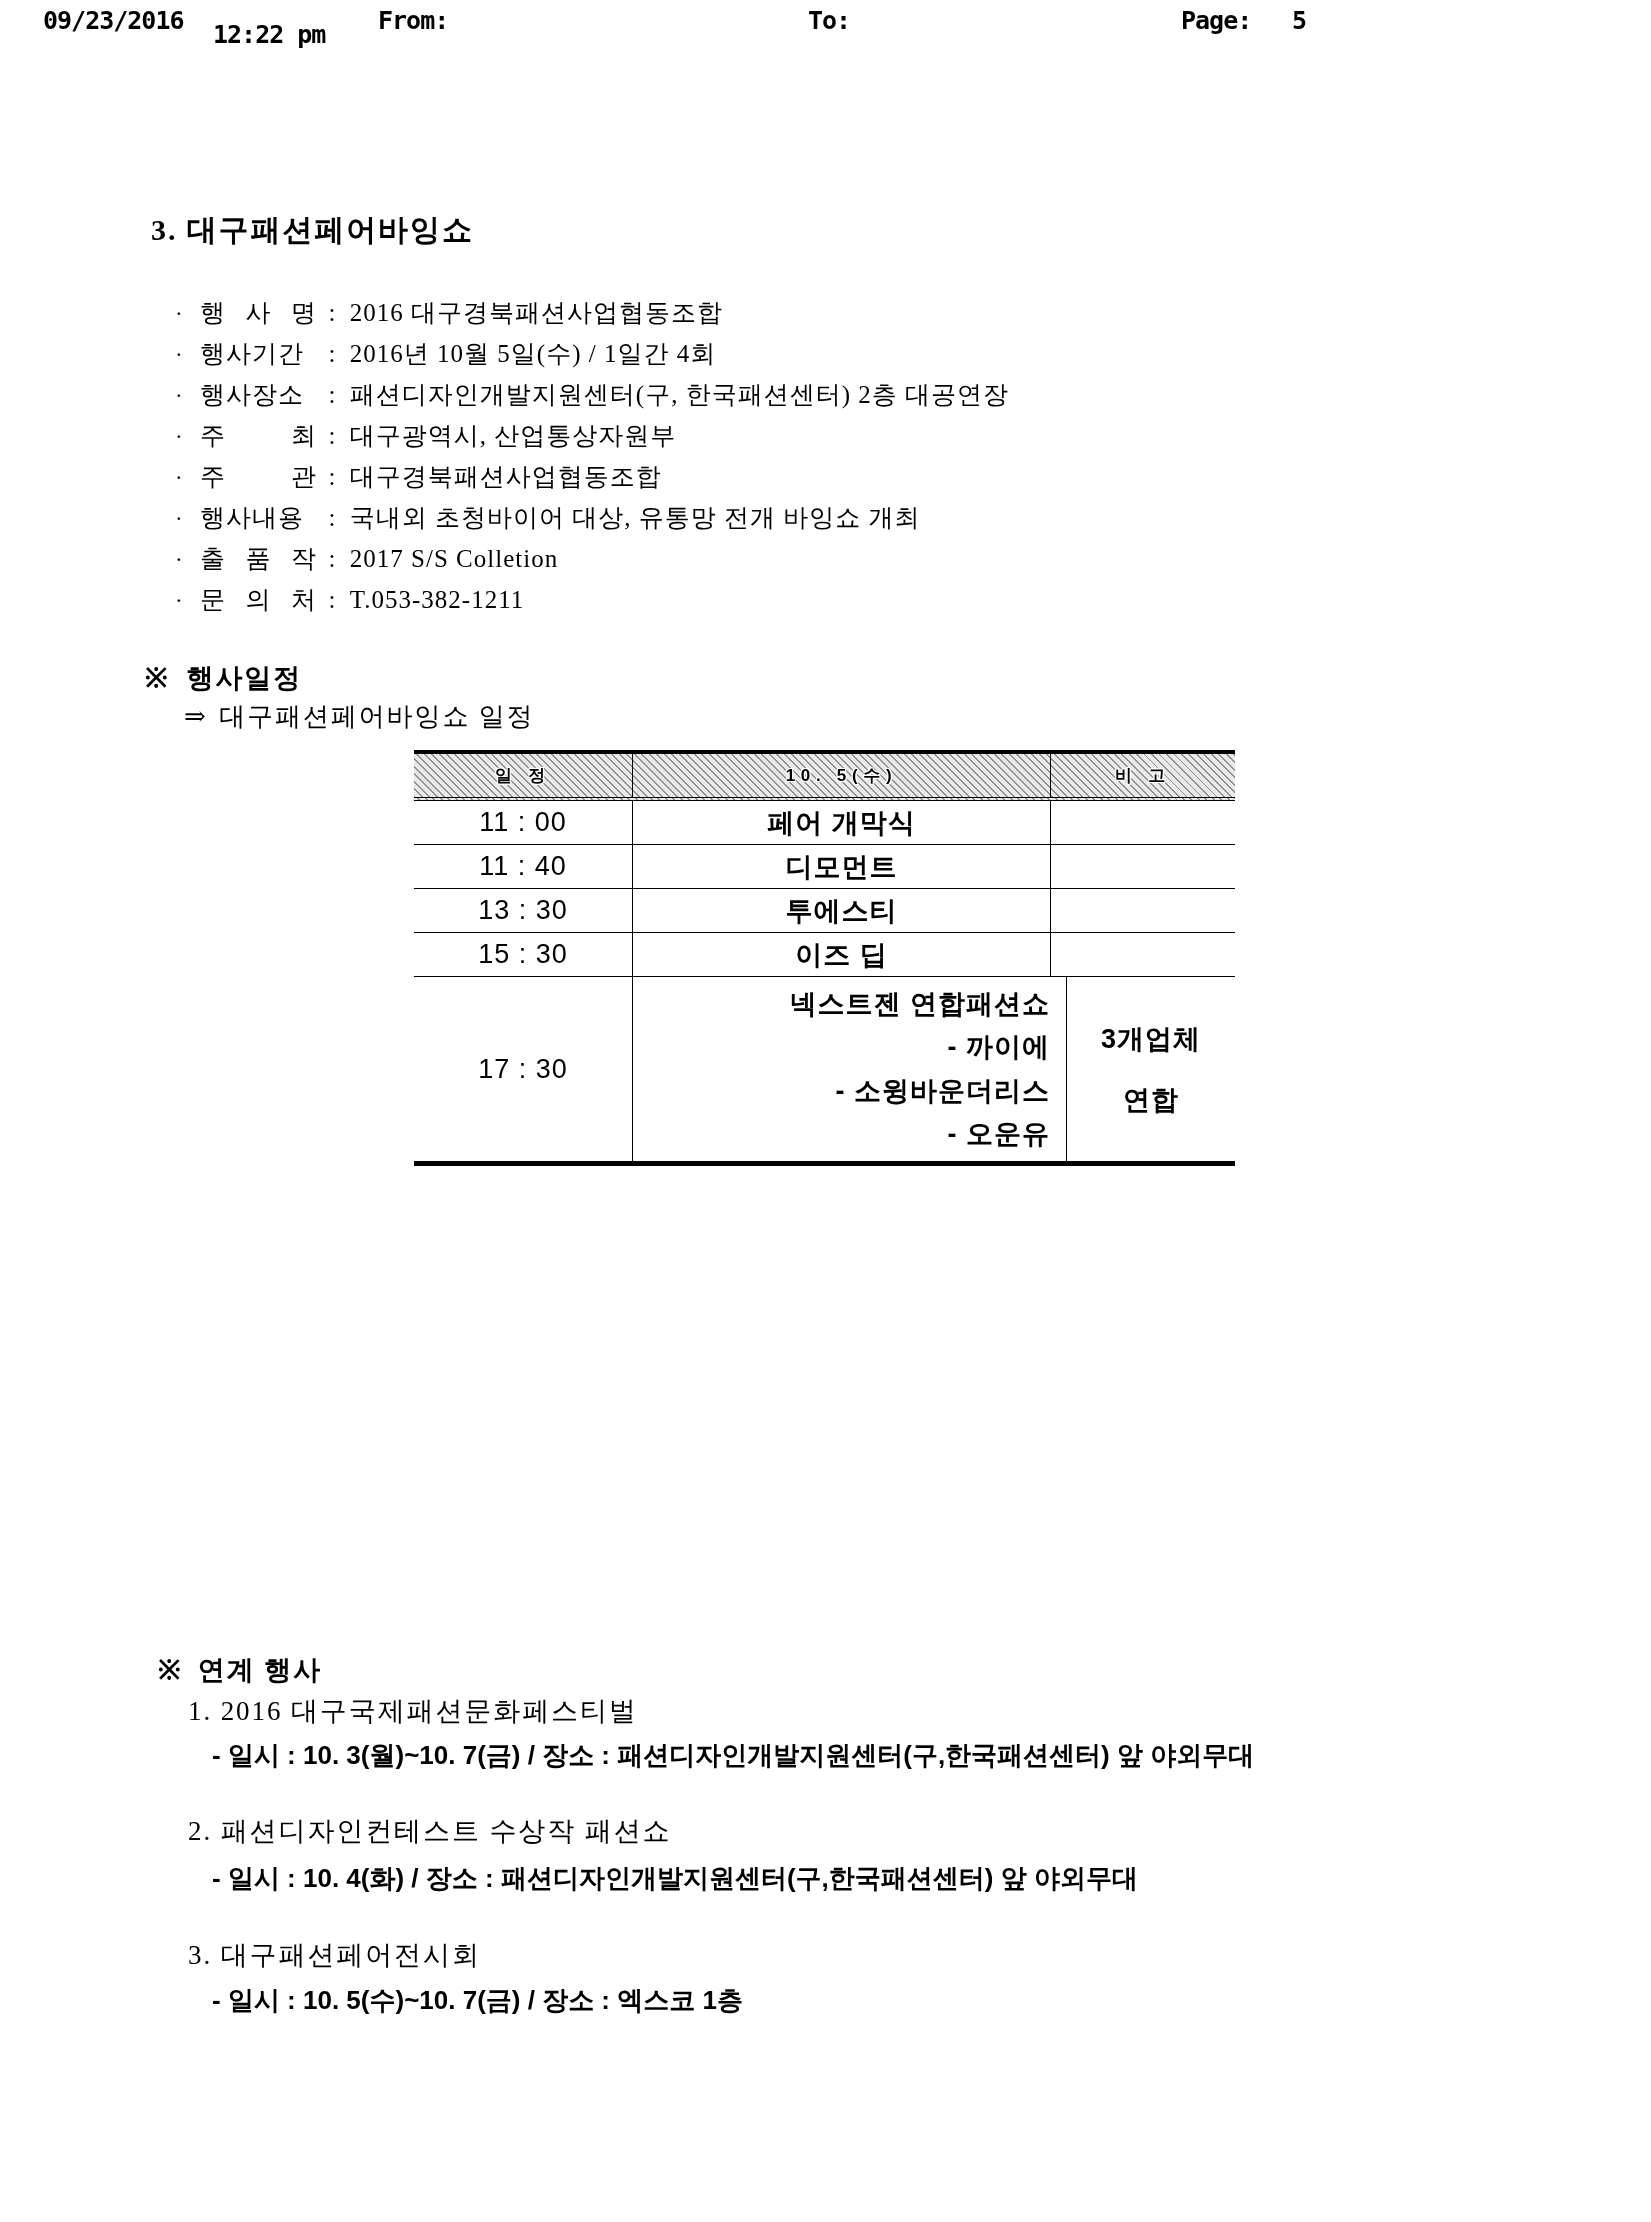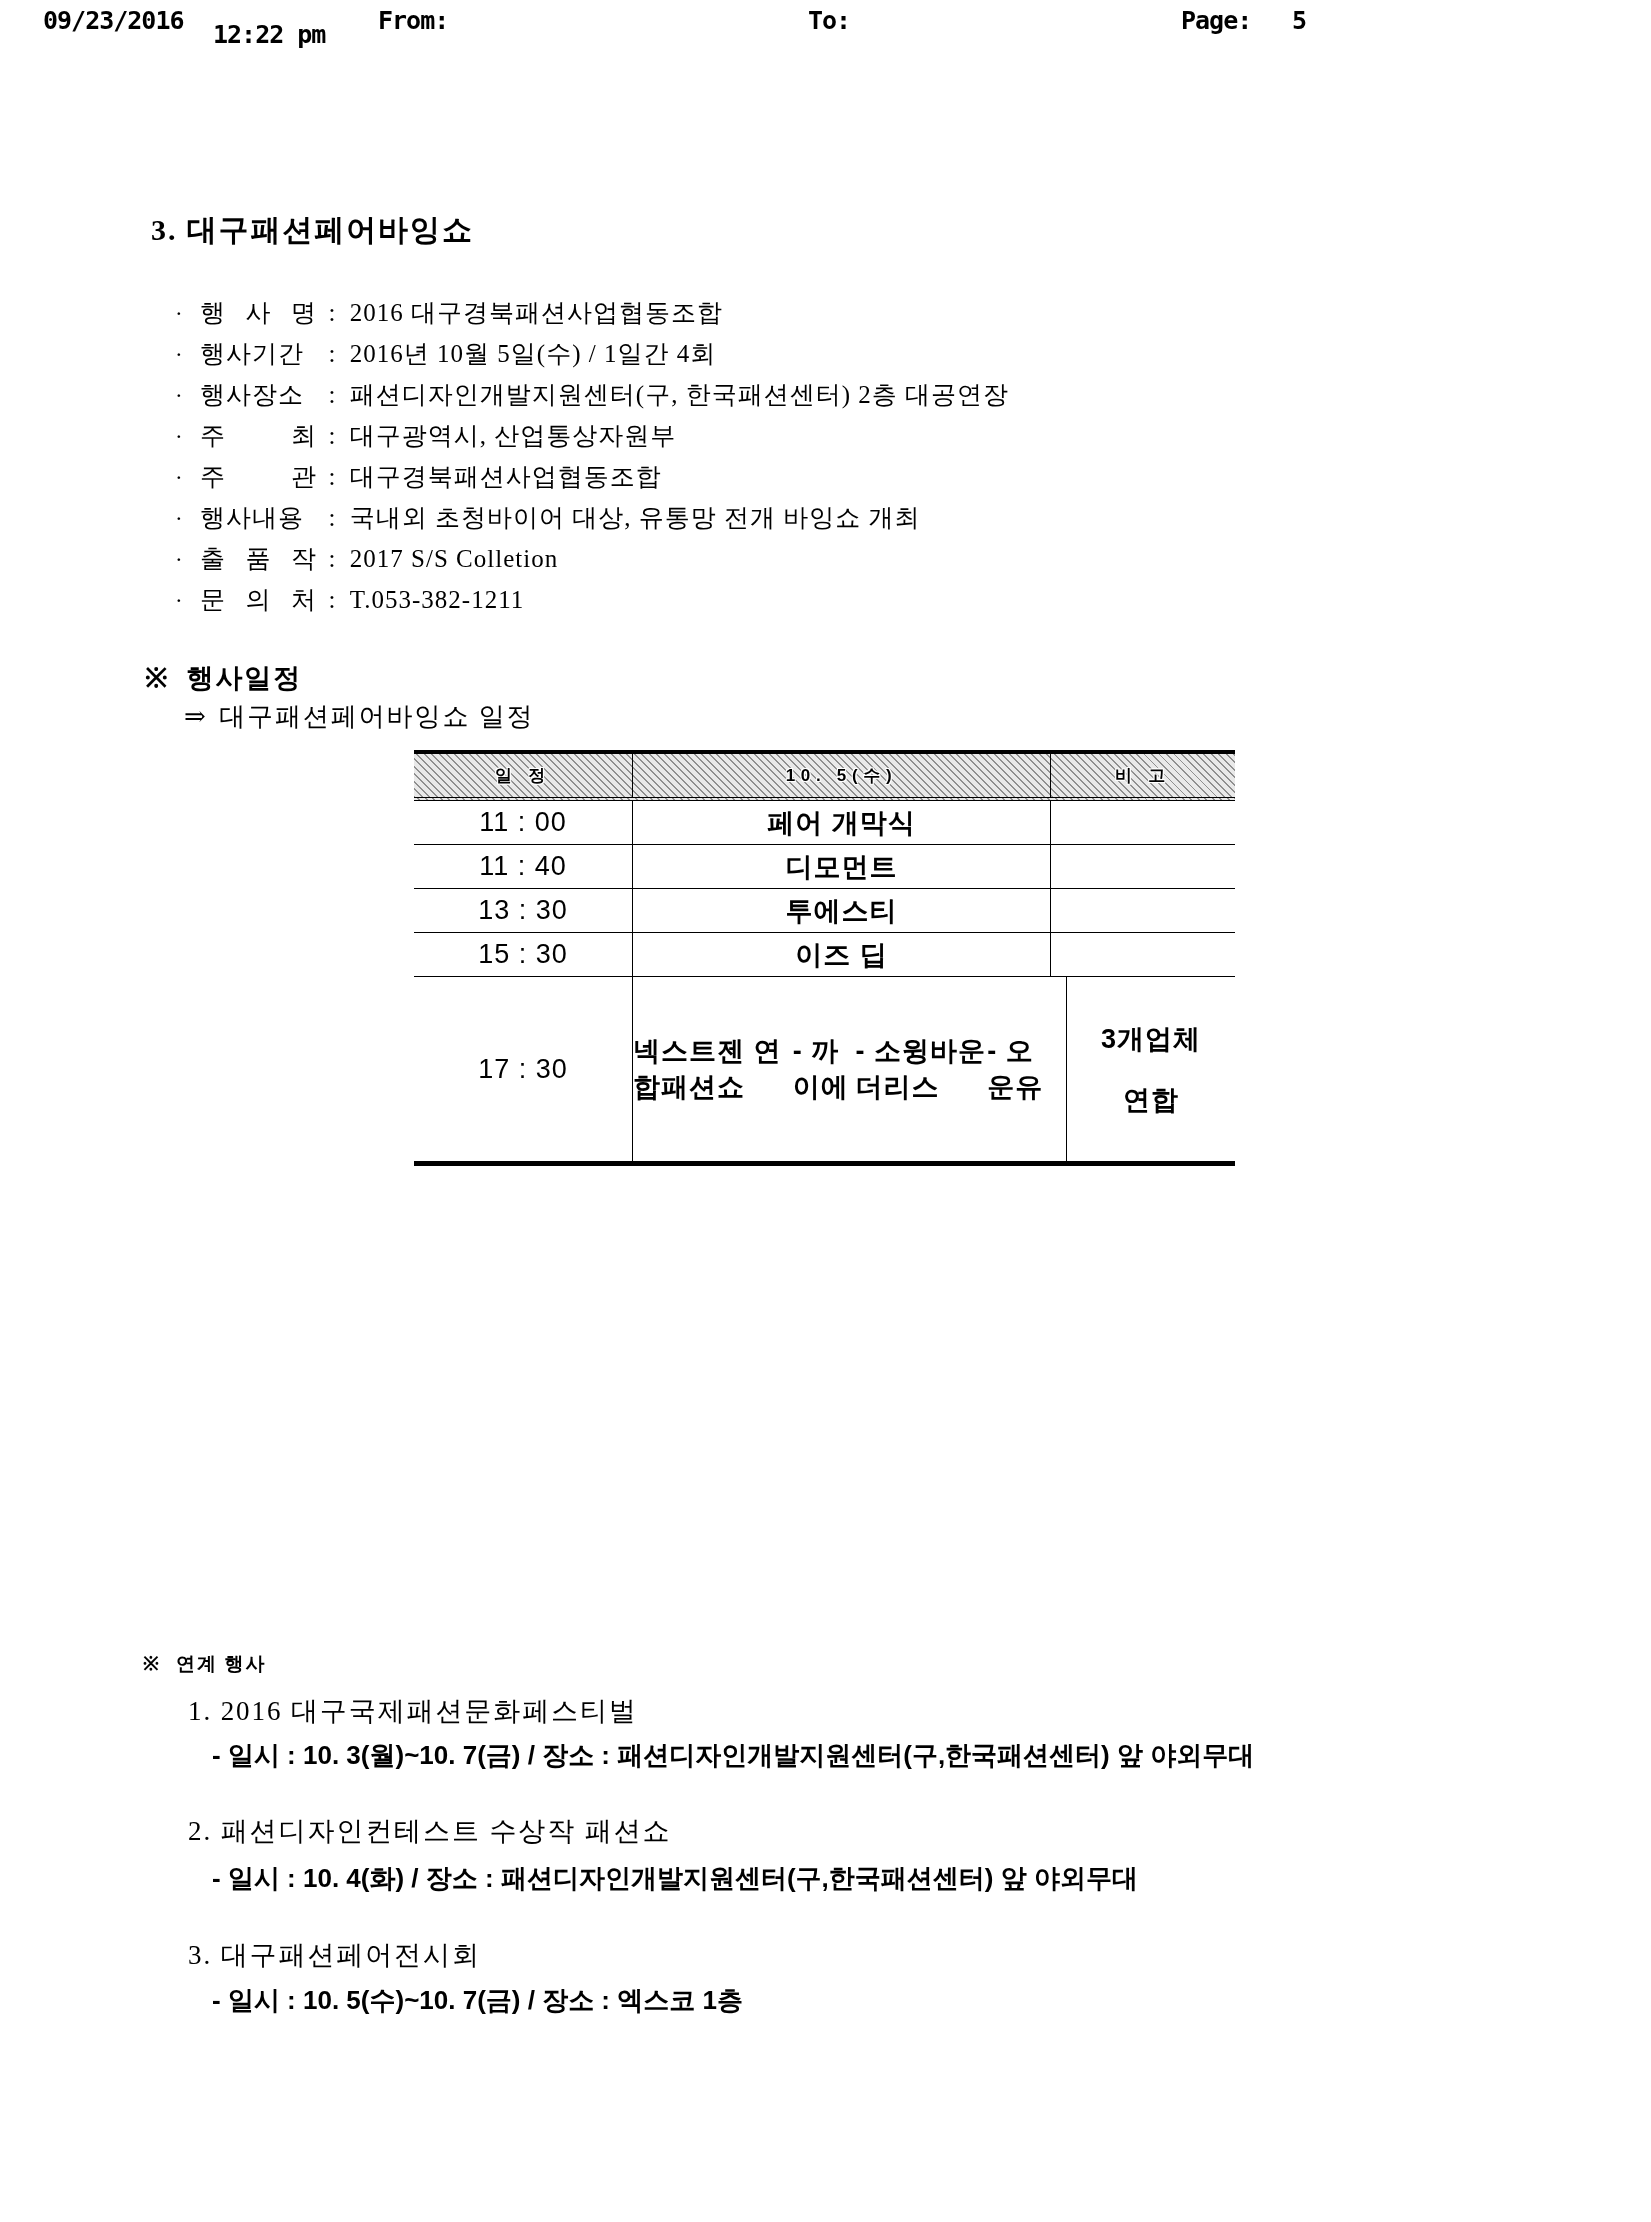--- a/index.html
+++ b/index.html
@@ -77,32 +77,32 @@
   .col-time{font-weight:normal;letter-spacing:1px;}
   .col-event{font-weight:bold;letter-spacing:1px;}
   .b2,.b3{border-left:1.9px solid #000;}
   .t-bigrow{
     display:grid;grid-template-columns:218px 418px 185px;
     height:184px;
   }
   .t-bigrow .cell{font-size:27px;}
   .big-time{display:flex;align-items:center;justify-content:center;font-size:27px;letter-spacing:1px;}
   .big-events{
-    display:flex;flex-direction:row;justify-content:space-around;
-    align-items:center;padding:5.7px 0;font-weight:bold;letter-spacing:1px;
+    display:flex;flex-direction:column;justify-content:space-around;
+    align-items:flex-end;padding:5.7px 0;font-weight:bold;letter-spacing:1px;
   }
   .big-note{
     display:flex;flex-direction:column;justify-content:center;align-items:center;
     gap:25px;font-weight:600;letter-spacing:1px;font-size:27px;margin-left:16px;
   }
 
   
   .rel-head{
-    position:absolute;left:143px;top:1650px;
-    font-size:19px;font-weight:600;letter-spacing:1.9px;
+    position:absolute;left:158px;top:1650px;
+    font-size:27px;font-weight:600;letter-spacing:1.9px;
   }
   .rel-head .marker{margin-right:15.3px;}
   .rel-title{
     position:absolute;left:188px;
     font-size:27px;letter-spacing:1.9px;font-weight:500;
   }
   .rel-detail{
     position:absolute;left:212px;
     font-family:"Liberation Sans","DejaVu Sans",sans-serif;
     font-size:26px;font-weight:600;letter-spacing:0px;white-space:nowrap;

